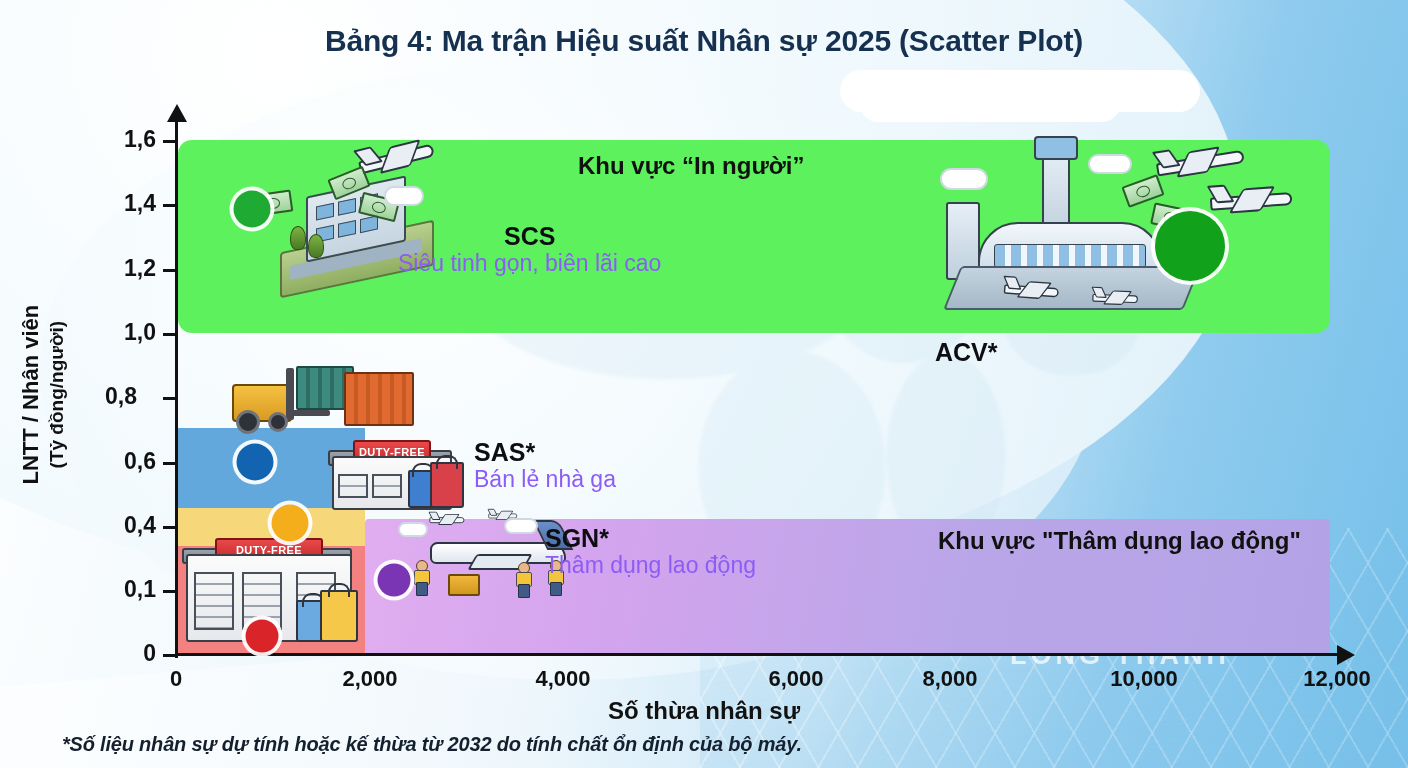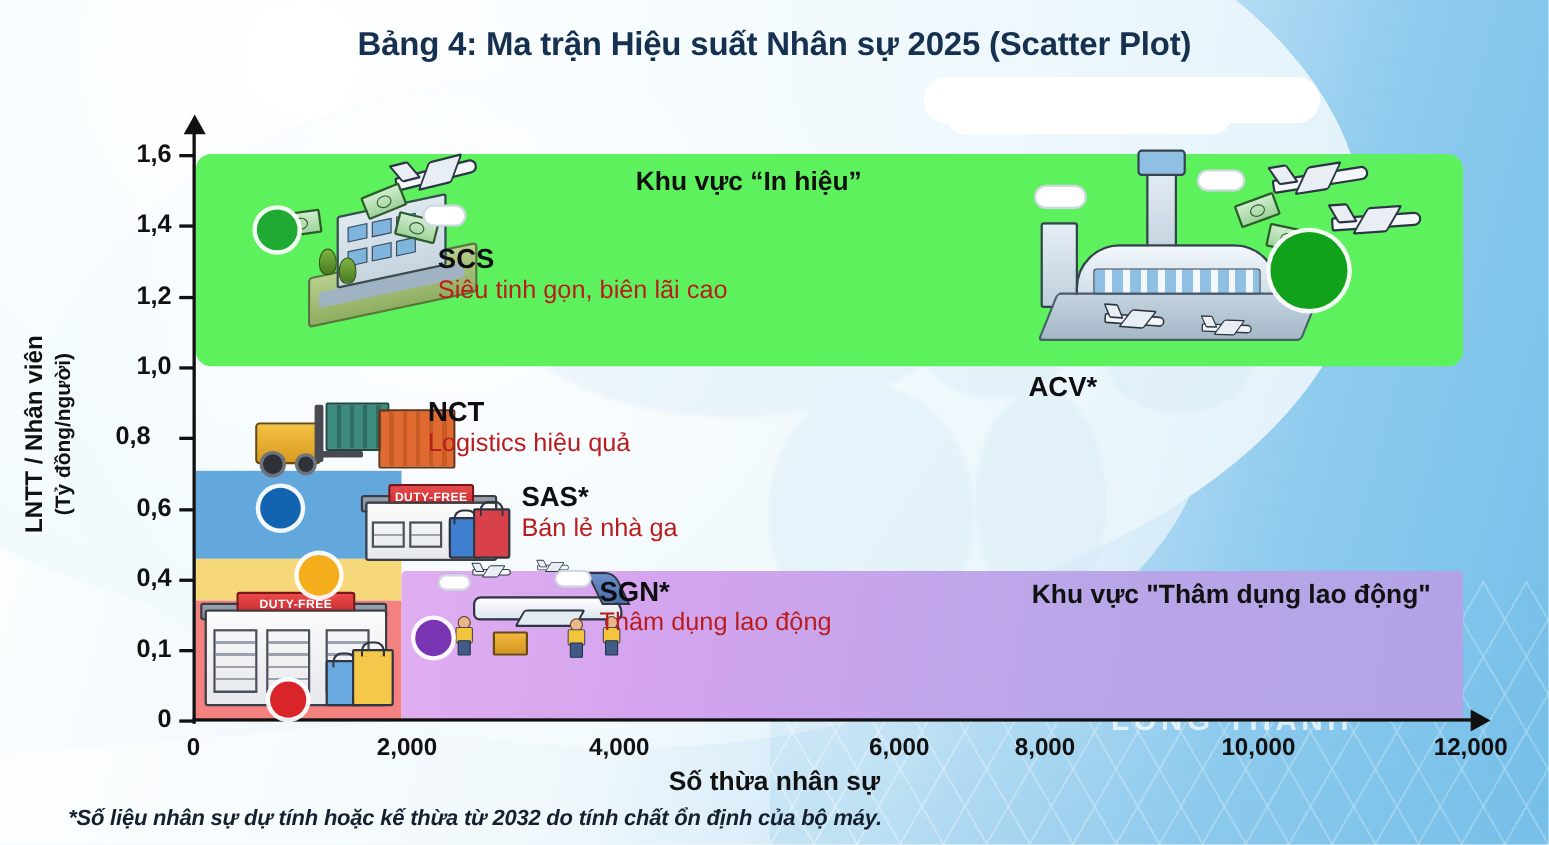--- a/index.html
+++ b/index.html
@@ -184,21 +184,21 @@
     box-shadow: 0 0 0 4px rgba(255,255,255,.92);
     transform: translate(-50%, -50%);
   }
 
   
   .pt-label { position: absolute; white-space: nowrap; }
   .pt-label .name {
     font-size: 25px; font-weight: 700; color: #0d0d12; line-height: 1.12;
   }
   .pt-label .desc {
-    font-size: 23px; font-weight: 400; color: #b91c1c; line-height: 1.2;
+    font-size: 23px; font-weight: 400; color: #8b5cf6; line-height: 1.2;
   }
   .pt-label.acv .name { font-size: 25px; }
 
   
   .art { position: absolute; }
 
   
   .scs-art { left: 272px; top: 152px; width: 200px; height: 130px; }
   .bldg {
     position:absolute; left:34px; top:34px; width:96px; height:62px;
@@ -569,59 +569,55 @@
     <div class="y-tick-label" style="left:86px;  top:448px;">0,6</div>
     <div class="y-tick-label" style="left:86px;  top:383px;text-align:center;">0,8</div>
     <div class="y-tick-label" style="left:86px;  top:319px;">1,0</div>
     <div class="y-tick-label" style="left:86px;  top:255px;">1,2</div>
     <div class="y-tick-label" style="left:86px;  top:190px;">1,4</div>
     <div class="y-tick-label" style="left:86px;  top:126px;">1,6</div>
 
     <div class="x-tick-label" style="left:106px;  top:666px;">0</div>
     <div class="x-tick-label" style="left:300px;  top:666px;">2,000</div>
     <div class="x-tick-label" style="left:493px;  top:666px;">4,000</div>
-    <div class="x-tick-label" style="left:705px;  top:666px;text-align:right;">6,000</div>
+    <div class="x-tick-label" style="left:726px;  top:666px;">6,000</div>
     <div class="x-tick-label" style="left:880px;  top:666px;">8,000</div>
     <div class="x-tick-label" style="left:1074px; top:666px;">10,000</div>
     <div class="x-tick-label" style="left:1267px; top:666px;">12,000</div>
 
     <div class="axis-title-y">
       <span>LNTT / Nhân viên</span><br>
       <span class="sub">(Tỷ đồng/người)</span>
     </div>
     <div class="axis-title-x">Số thừa nhân sự</div>
 
-    <div class="zone-label green-lbl">Khu vực “In hiệu”</div>
+    <div class="zone-label green-lbl">Khu vực “In người”</div>
     <div class="zone-label purple-lbl">Khu vực "Thâm dụng lao động"</div>
 
     <div class="dot" style="left:252px; top:209px; width:37px; height:37px; background:#1faa33;"></div>
 
     <div class="dot" style="left:1190px; top:246px; width:70px; height:70px; background:#11a11a;"></div>
 
     <div class="dot" style="left:255px; top:462px; width:37px; height:37px; background:#1263b0;"></div>
 
     <div class="dot" style="left:290px; top:523px; width:37px; height:37px; background:#f4ae1c;"></div>
 
     <div class="dot" style="left:394px; top:580px; width:33px; height:33px; background:#7a35b5;"></div>
 
     <div class="dot" style="left:262px; top:636px; width:33px; height:33px; background:#d9252a;"></div>
 
-    <div class="pt-label" style="left:398px; top:222px;">
+    <div class="pt-label" style="left:398px; top:222px;text-align:center;">
       <div class="name">SCS</div>
       <div class="desc">Siêu tinh gọn, biên lãi cao</div>
     </div>
 
     <div class="pt-label acv" style="left:935px; top:338px;">
       <div class="name">ACV*</div>
     </div>
 
-    <div class="pt-label" style="left:389px; top:361px;">
-      <div class="name">NCT</div>
-      <div class="desc">Logistics hiệu quả</div>
-    </div>
 
     <div class="pt-label" style="left:545px; top:524px;">
       <div class="name">SGN*</div>
       <div class="desc">Thâm dụng lao động</div>
     </div>
 
     <div class="pt-label" style="left:474px; top:438px;">
       <div class="name">SAS*</div>
       <div class="desc">Bán lẻ nhà ga</div>
     </div>

